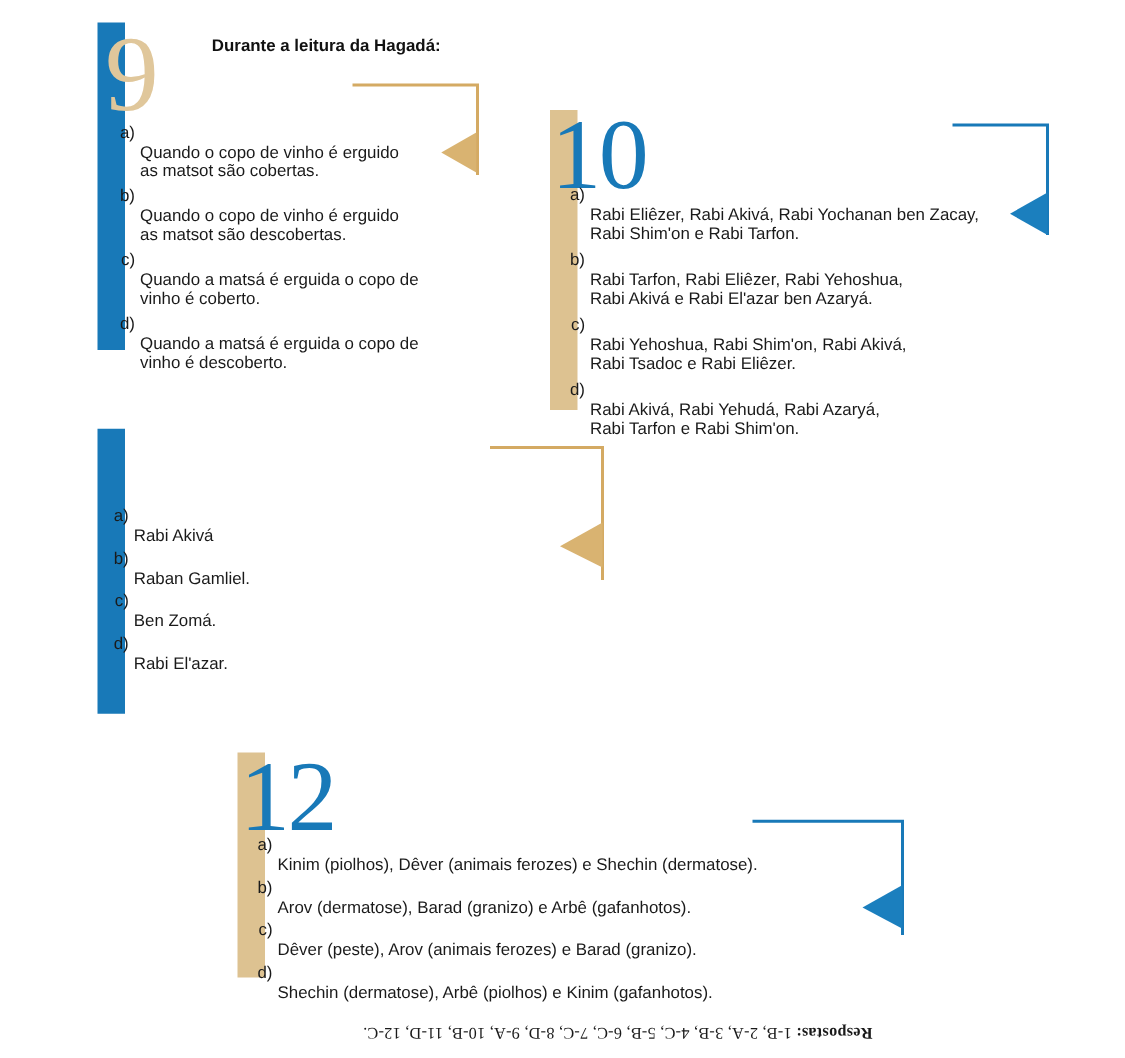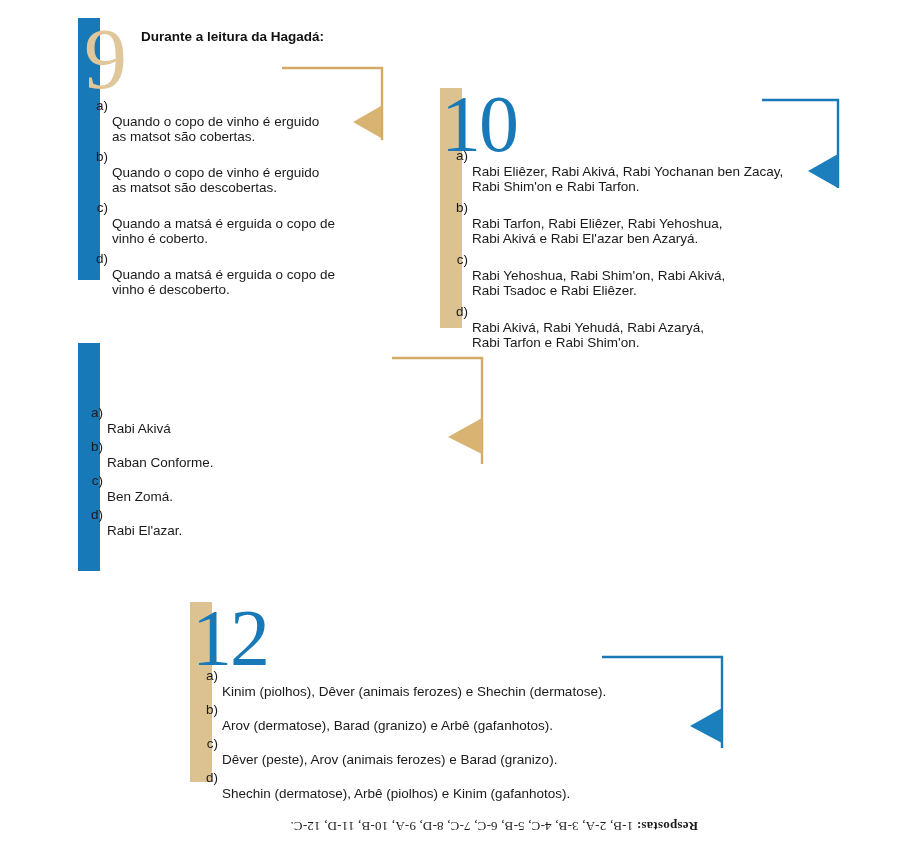--- a/index.html
+++ b/index.html
@@ -98,21 +98,21 @@
 </style>
 </head>
 <body>
 
 <div class="qblock" style="left:78px; top:18px; width:300px; height:262px;">
 
   <div class="sidebar blue" style="height:262px;"></div>
 
   <div class="bignum tan" style="left:6px; top:-2px; font-size:86px;">9</div>
 
-  <div class="qtitle" style="left:63px; top:10px; width:240px;">Durante a leitura da Hagadá:</div>
+  <div class="qtitle" style="left:63px; top:10px; width:240px;text-align:center;">Durante a leitura da Hagadá:</div>
 
   <div class="answers" style="left:13px; top:80px; width:290px;">
     <div class="answer" style="margin-bottom:5px;">
       <span class="letter">a)</span>
       <span class="atext">Quando o copo de vinho é erguido
 as matsot são cobertas.</span>
     </div>
     <div class="answer" style="margin-bottom:5px;">
       <span class="letter">b)</span>
       <span class="atext">Quando o copo de vinho é erguido
@@ -182,21 +182,21 @@
 
 
 
   <div class="answers" style="left:8px; top:62px; width:320px;">
     <div class="answer" style="margin-bottom:3px;">
       <span class="letter">a)</span>
       <span class="atext">Rabi Akivá</span>
     </div>
     <div class="answer" style="margin-bottom:3px;">
       <span class="letter">b)</span>
-      <span class="atext">Raban Conforme.</span>
+      <span class="atext">Raban Gamliel.</span>
     </div>
     <div class="answer" style="margin-bottom:3px;">
       <span class="letter">c)</span>
       <span class="atext">Ben Zomá.</span>
     </div>
     <div class="answer">
       <span class="letter">d)</span>
       <span class="atext">Rabi El'azar.</span>
     </div>
   </div>

